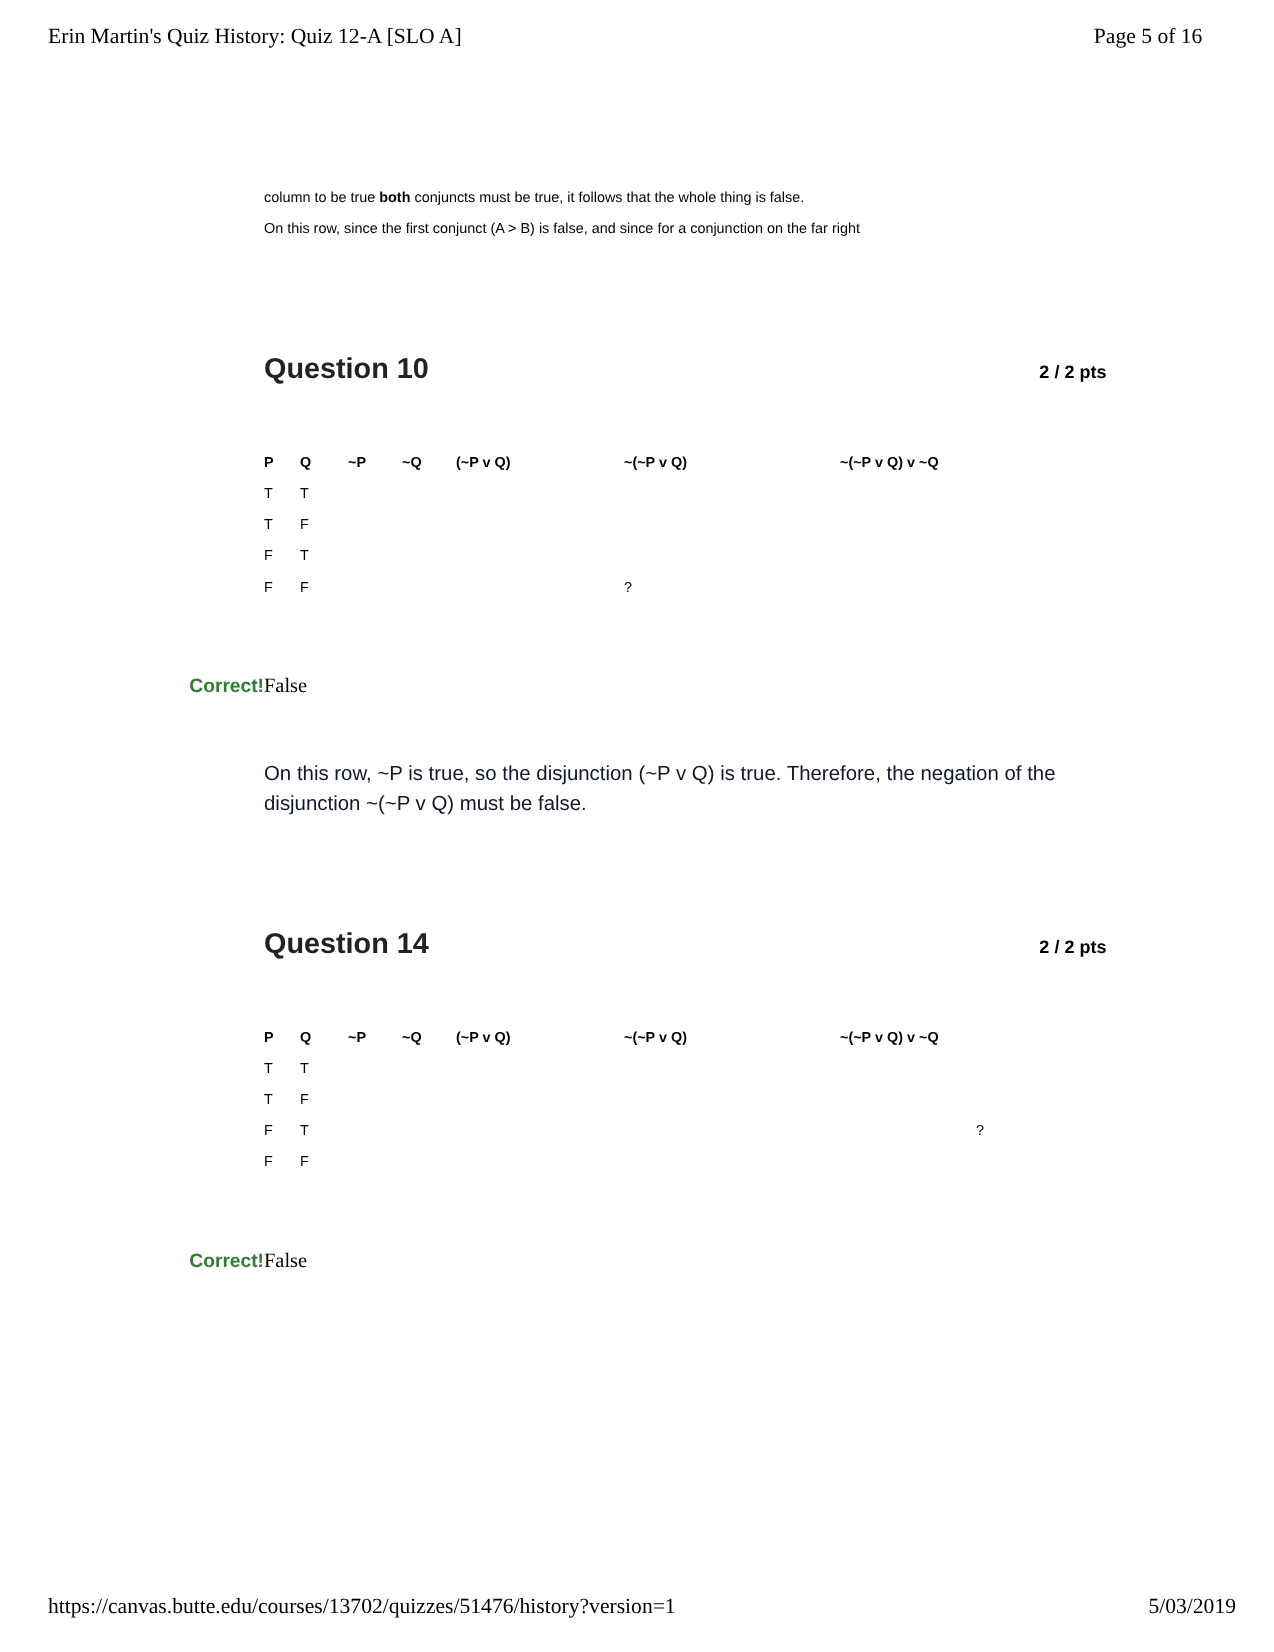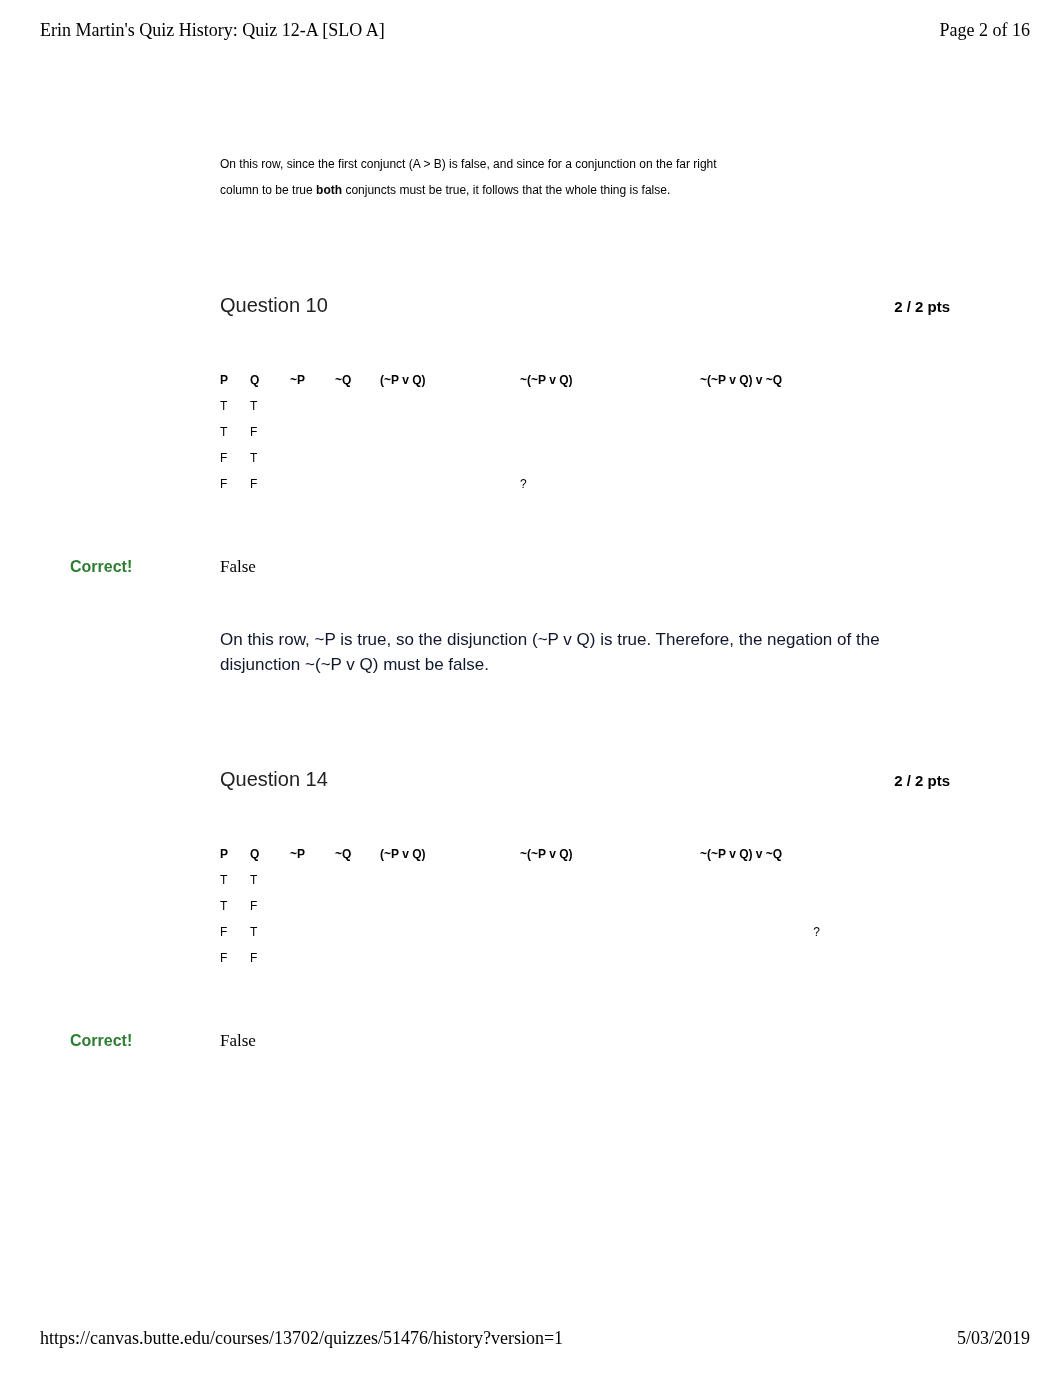--- a/index.html
+++ b/index.html
@@ -7,21 +7,21 @@
     margin: 0;
     padding: 0;
     font-family: "Times New Roman", Times, serif;
     color: #000;
     background: #fff;
     width: 1062px;
   }
   .page {
     width: 1062px;
     min-height: 1377px;
-    padding: 20px 32px 40px 40px;
+    padding: 20px 60px 40px 40px;
     position: relative;
   }
   .header {
     display: flex;
     justify-content: space-between;
     font-size: 18px;
     margin-bottom: 110px;
   }
   .content {
     margin-left: 180px;
@@ -38,22 +38,22 @@
     margin-bottom: 50px;
   }
   .question-header {
     display: flex;
     justify-content: space-between;
     align-items: baseline;
     margin-bottom: 50px;
   }
   .question-title {
     font-family: "Helvetica Neue", Arial, sans-serif;
-    font-weight: normal;
-    font-size: 20px;
+    font-weight: bold;
+    font-size: 24px;
     color: #222;
     text-align: center;
   }
   .pts {
     font-family: "Helvetica Neue", Arial, sans-serif;
     font-size: 15px;
     font-weight: bold;
     color: #000000;
   }
   table.truth {
@@ -75,20 +75,21 @@
   table.truth .col-npvq { width: 140px; }
   table.truth .col-nnpvq { width: 180px; }
   table.truth .col-last { width: 160px; }
   .qmark { font-weight: bold; text-align:center; }
   .correct-row {
     display: flex;
     align-items: baseline;
     margin-left: -150px;
     margin-top: 60px;
     margin-bottom: 50px;
+    text-align: right;
   }
   .correct-label {
     font-family: "Helvetica Neue", Arial, sans-serif;
     font-weight: bold;
     font-size: 16px;
     color: #2e7d32;
     width: 150px;
   }
   .answer-val {
     font-family: "Times New Roman", Times, serif;
@@ -111,30 +112,30 @@
     font-size: 18px;
   }
 </style>
 </head>
 <body>
 
 <div class="page">
 
   <div class="header">
     <div>Erin Martin's Quiz History: Quiz 12-A [SLO A]</div>
-    <div>Page 2 of 16</div>
+    <div>Page 5 of 16</div>
   </div>
 
   <div class="content">
 
     <div class="explain-small">
-      <div>On this row, since the first conjunct (A &gt; B) is false, and since for a conjunction on the far right</div>
       <div>
         <span>column to be true </span><span class="bold">both</span><span> conjuncts must be true, it follows that the whole thing is false.</span>
       </div>
+      <div>On this row, since the first conjunct (A &gt; B) is false, and since for a conjunction on the far right</div>
     </div>
 
     <div class="question-block">
       <div class="question-header">
         <div class="question-title">Question 10</div>
         <div class="pts">2 / 2 pts</div>
       </div>
 
       <table class="truth">
         <tbody>

